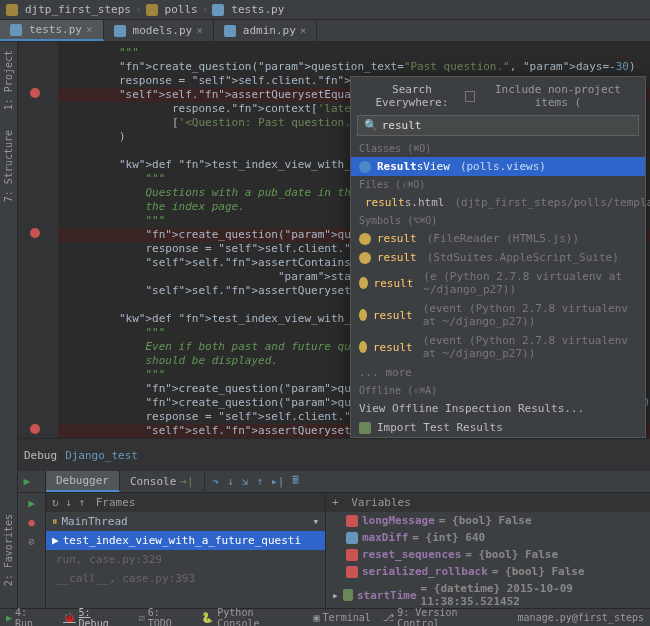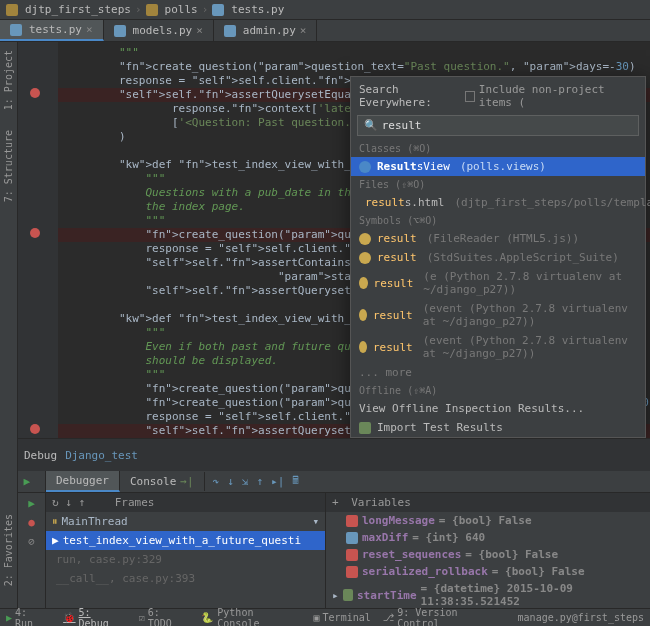--- a/index.html
+++ b/index.html
@@ -84,20 +84,21 @@
     width:296px;
     background:#3c3f41;
     border:1px solid #555;
     box-shadow:0 4px 20px rgba(0,0,0,.5);
     font-size:11px;
     color:#bbb;
   }
   .sp-header {
     display:flex; align-items:center; justify-content:space-between;
     padding:6px 8px;
+    text-align:center;
   }
   .sp-check { display:flex; align-items:center; gap:4px; color:#999;}
   .sp-check .box { width:11px; height:11px; border:1px solid #777; }
   .sp-input {
     margin:0 6px 4px 6px;
     background:#45494a; border:1px solid #5e6060;
     padding:3px 6px; display:flex; align-items:center; gap:4px;
   }
   .sp-input .mag { color:#888; }
   .sp-input input {
@@ -308,21 +309,21 @@
     <div class="debug-left">
       <span style="color:#499c54">▶</span>
       <span style="color:#c75450">●</span>
       <span style="color:#888">⊘</span>
     </div>
     <div class="frames">
       <div class="frames-hdr">
         <span>↻</span>
         <span>↓</span>
         <span>↑</span>
-        <span style="margin-left:23px">Frames</span>
+        <span style="margin-left:4px">Frames</span>
       </div>
       <div class="frame-item">
         <span style="color:#c9a84f">⏸</span>
         <span>MainThread</span>
         <span style="margin-left:auto">▾</span>
       </div>
       <div id="frames-list">
           <div class="frame-item sel">
             <span>▶</span>
             <span>test_index_view_with_a_future_questi</span>

